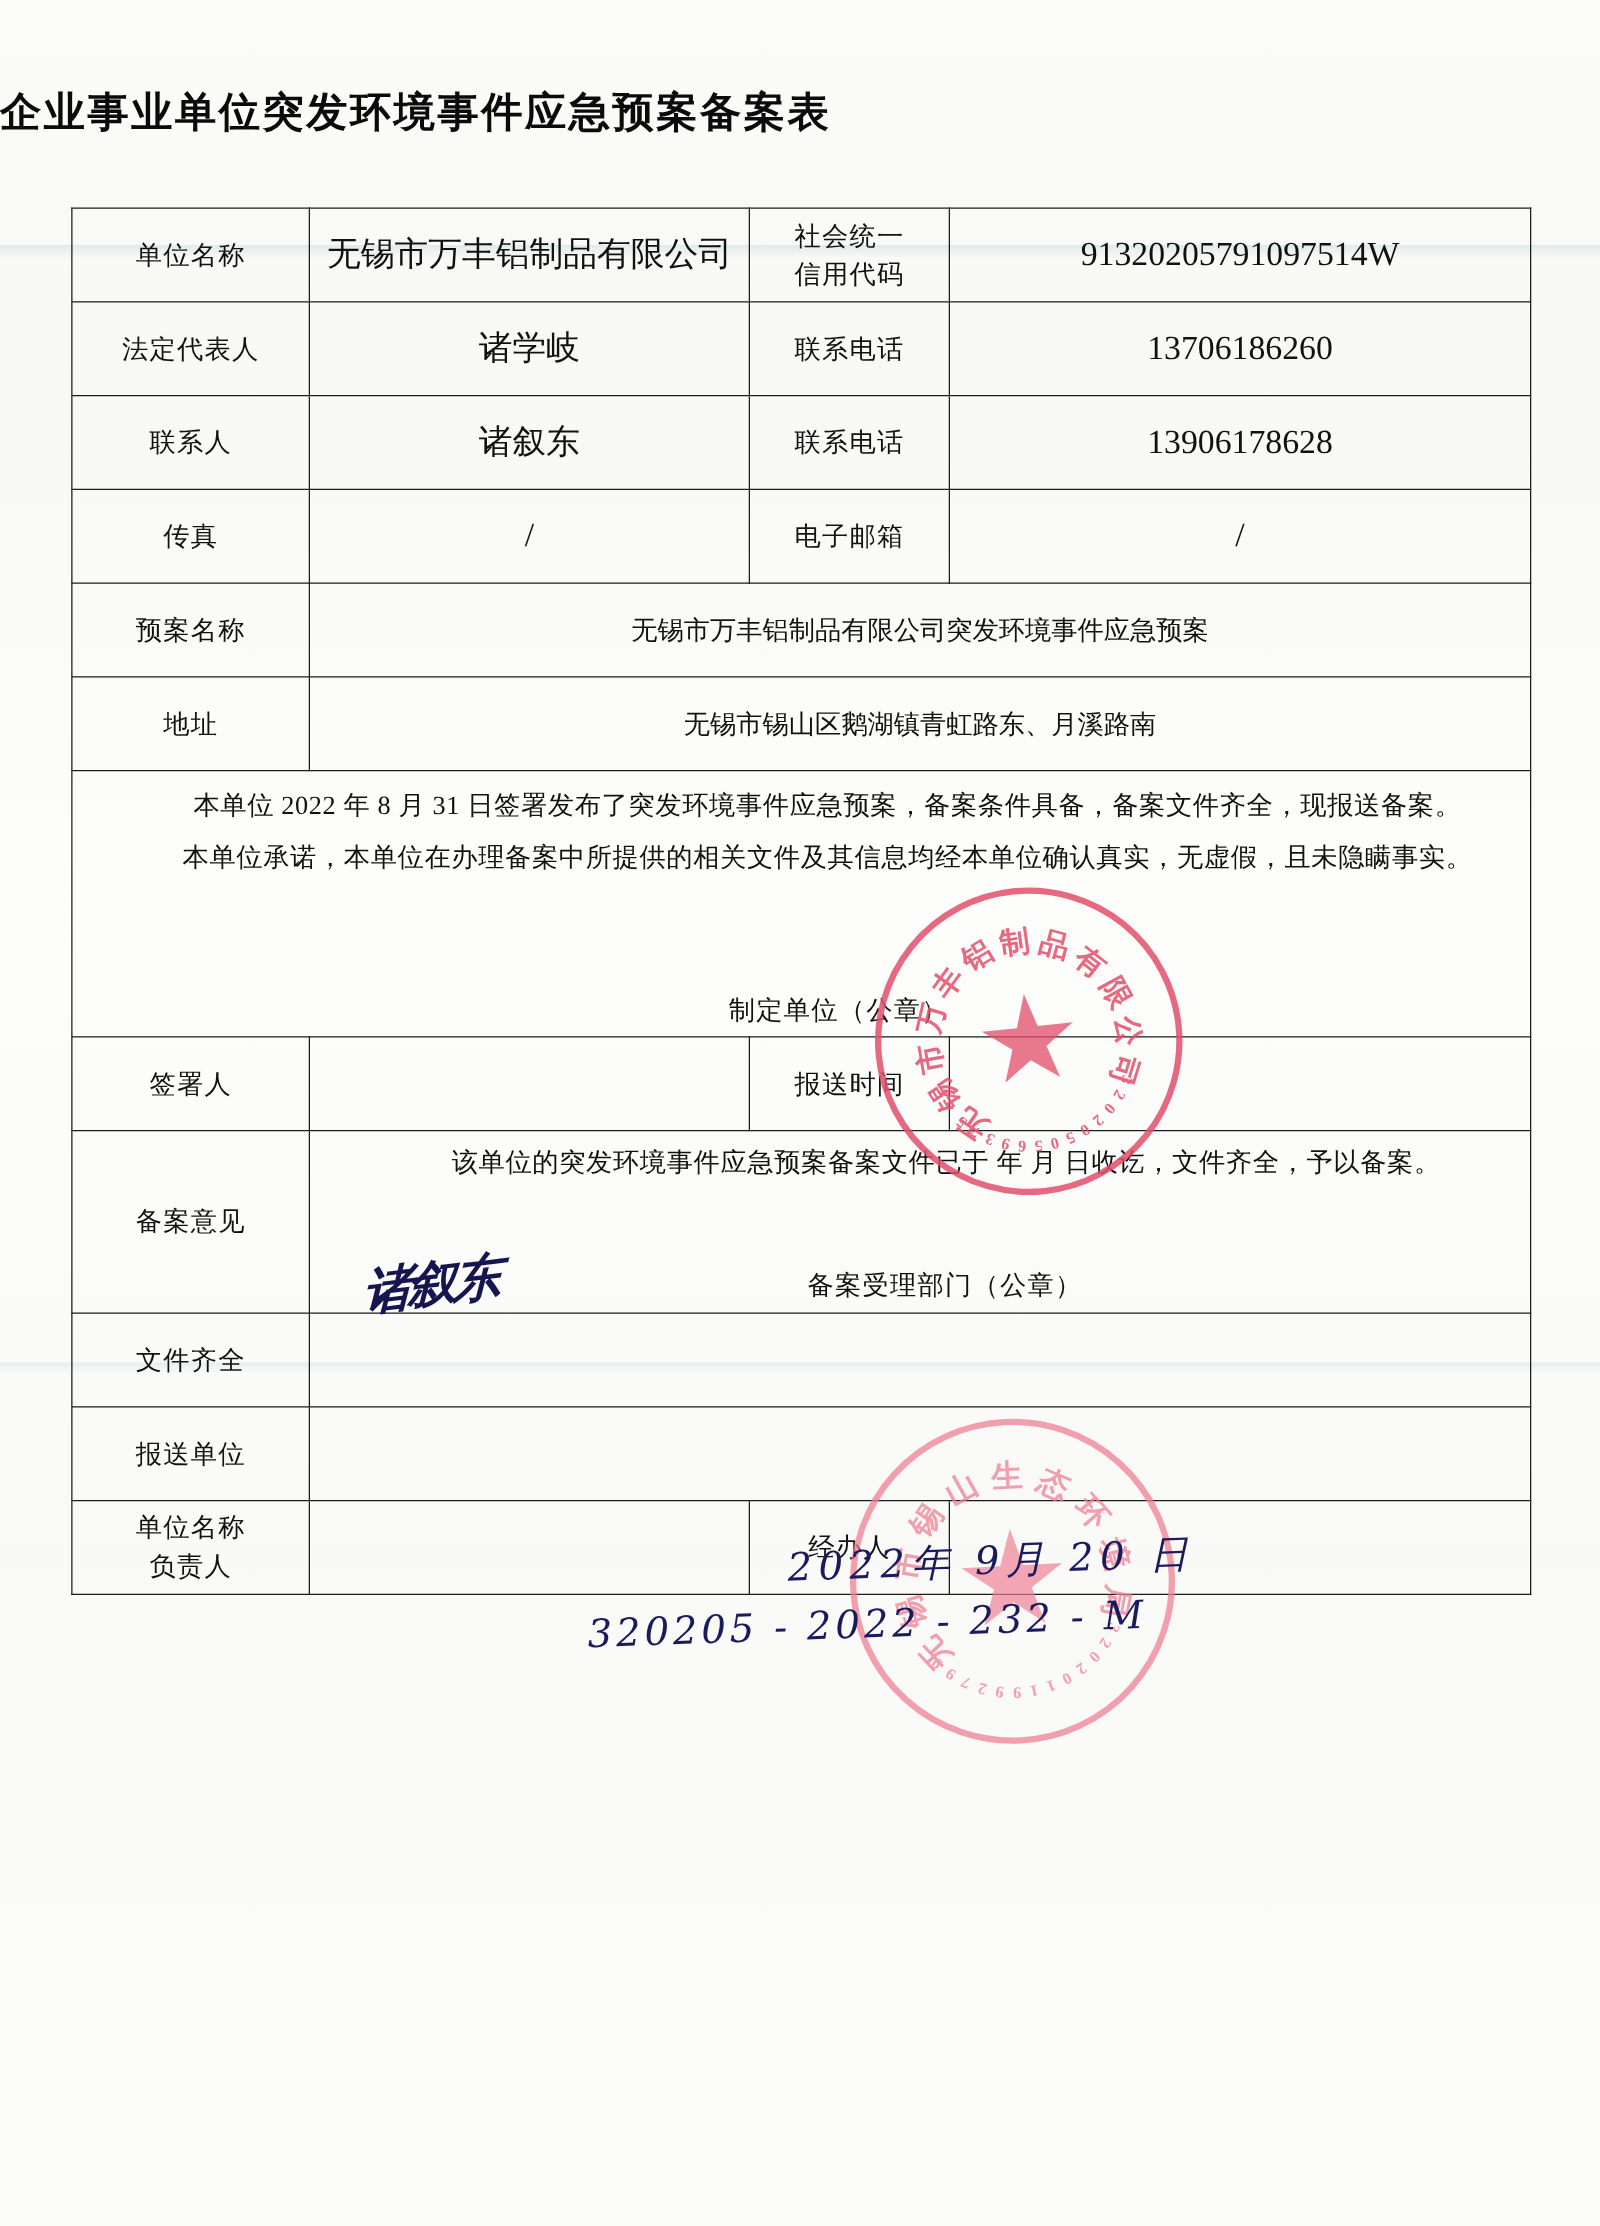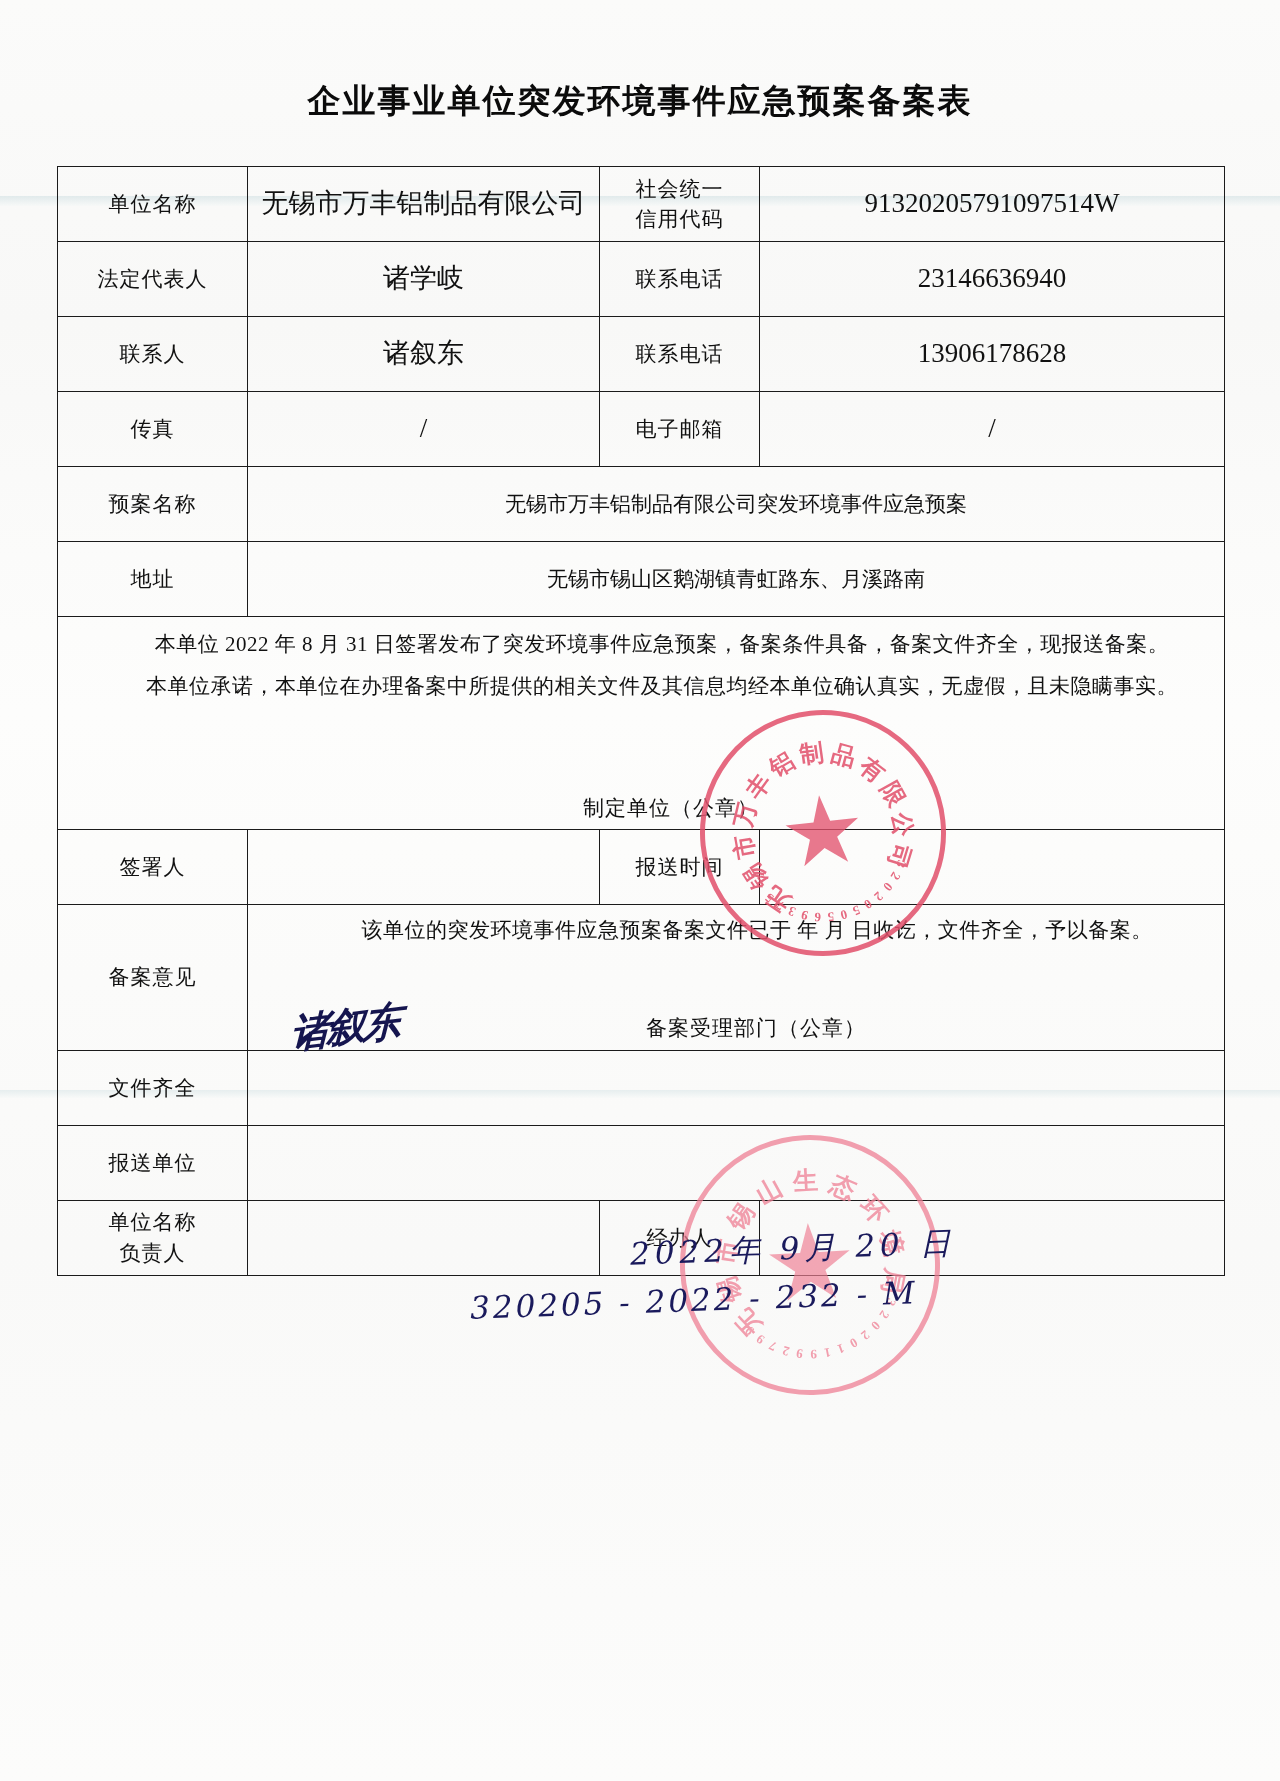--- a/index.html
+++ b/index.html
@@ -28,24 +28,24 @@
     left: 0; right: 0;
     height: 10px;
     background: linear-gradient(to bottom, rgba(205,222,225,0.55), rgba(235,245,246,0.15));
     pointer-events: none;
   }
   .scanline.a { top: 196px; }
   .scanline.b { top: 1090px; height: 8px; opacity: .8; }
 
   .doc-title {
     position: absolute;
-    top: 79px;
+    top: 68px;
     left: 0;
     width: 100%;
-    text-align: center;
+    text-align: left;
     font-family: "Liberation Sans", "DejaVu Sans", sans-serif;
     font-weight: bold;
     font-size: 33px;
     letter-spacing: 2px;
     color: #0b0b0b;
   }
 
   table.form {
     position: absolute;
     top: 166px;
@@ -221,21 +221,21 @@
         <td class="lbl2 two-line">
           <div>社会统一</div>
           <div>信用代码</div>
         </td>
         <td class="val">91320205791097514W</td>
       </tr>
       <tr>
         <td class="lbl">法定代表人</td>
         <td class="val">诸学岐</td>
         <td class="lbl2">联系电话</td>
-        <td class="val">23146636940</td>
+        <td class="val">13706186260</td>
       </tr>
       <tr>
         <td class="lbl">联系人</td>
         <td class="val">诸叙东</td>
         <td class="lbl2">联系电话</td>
         <td class="val">13906178628</td>
       </tr>
       <tr>
         <td class="lbl">传真</td>
         <td class="val">/</td>

